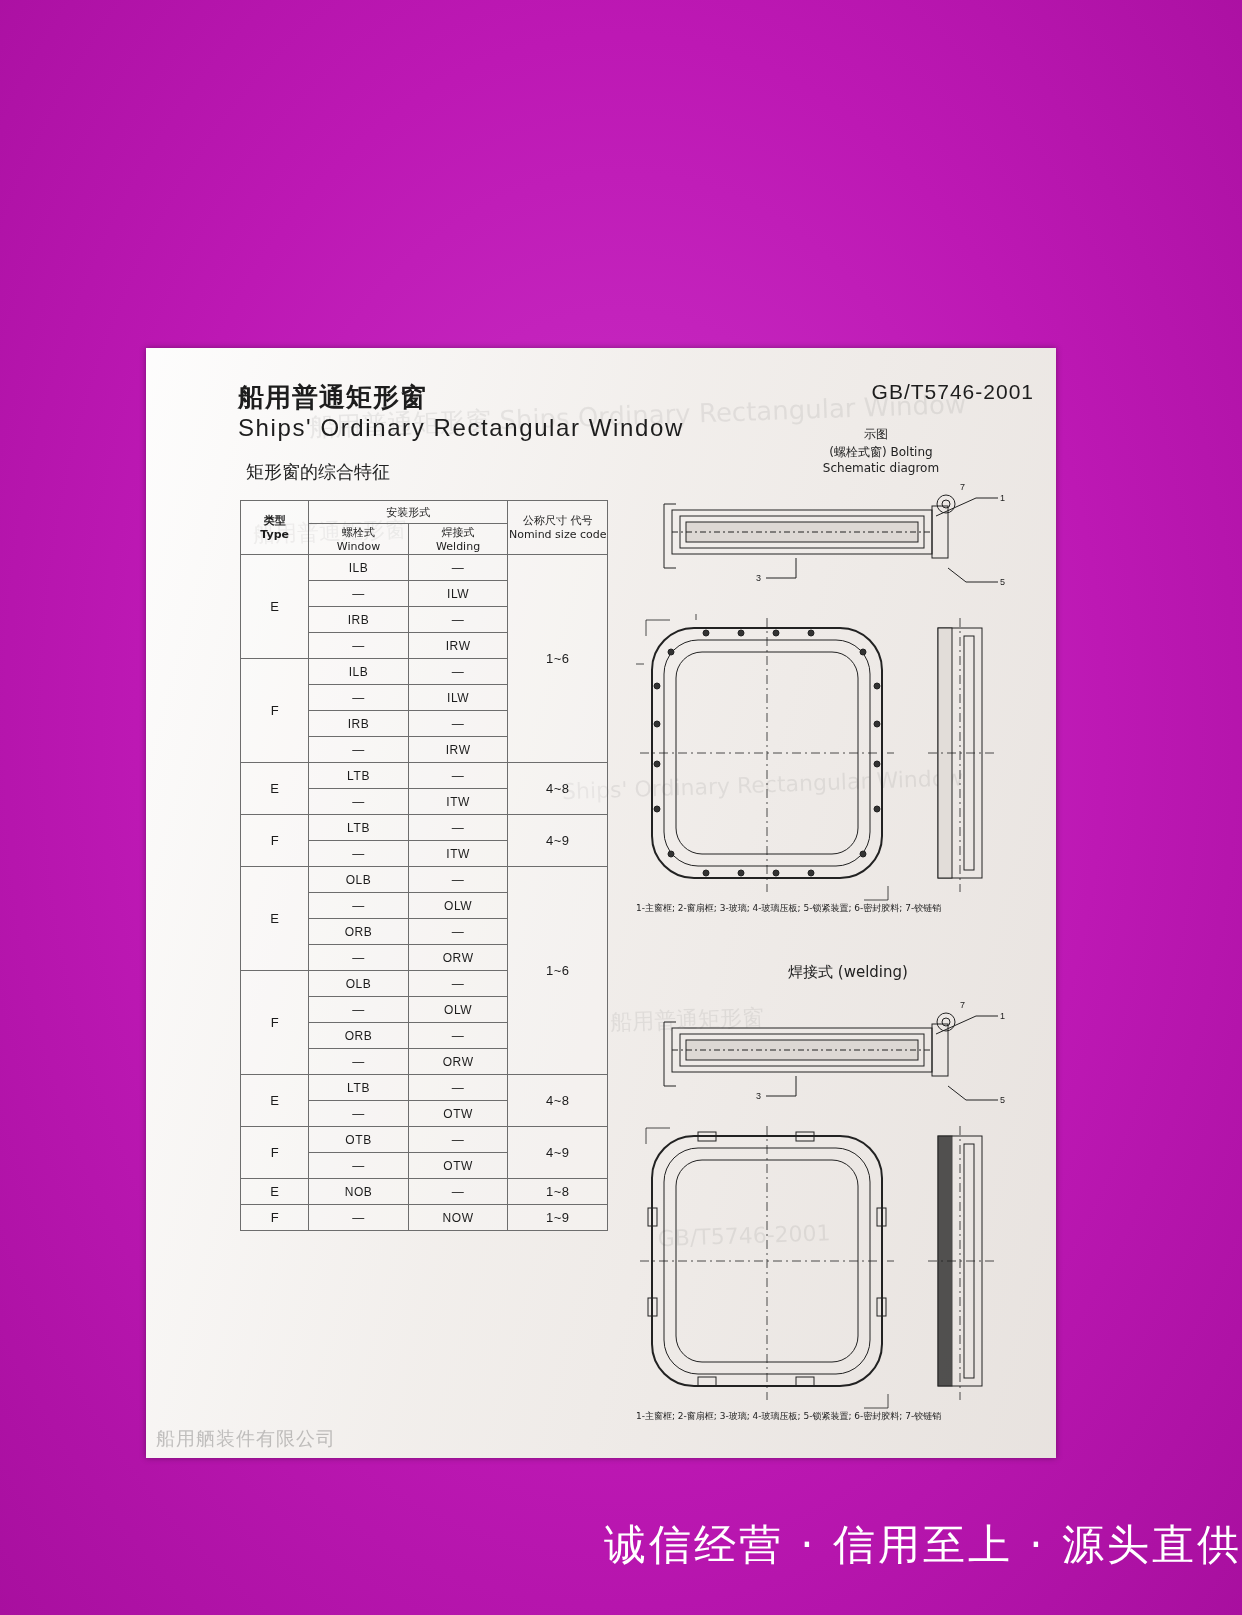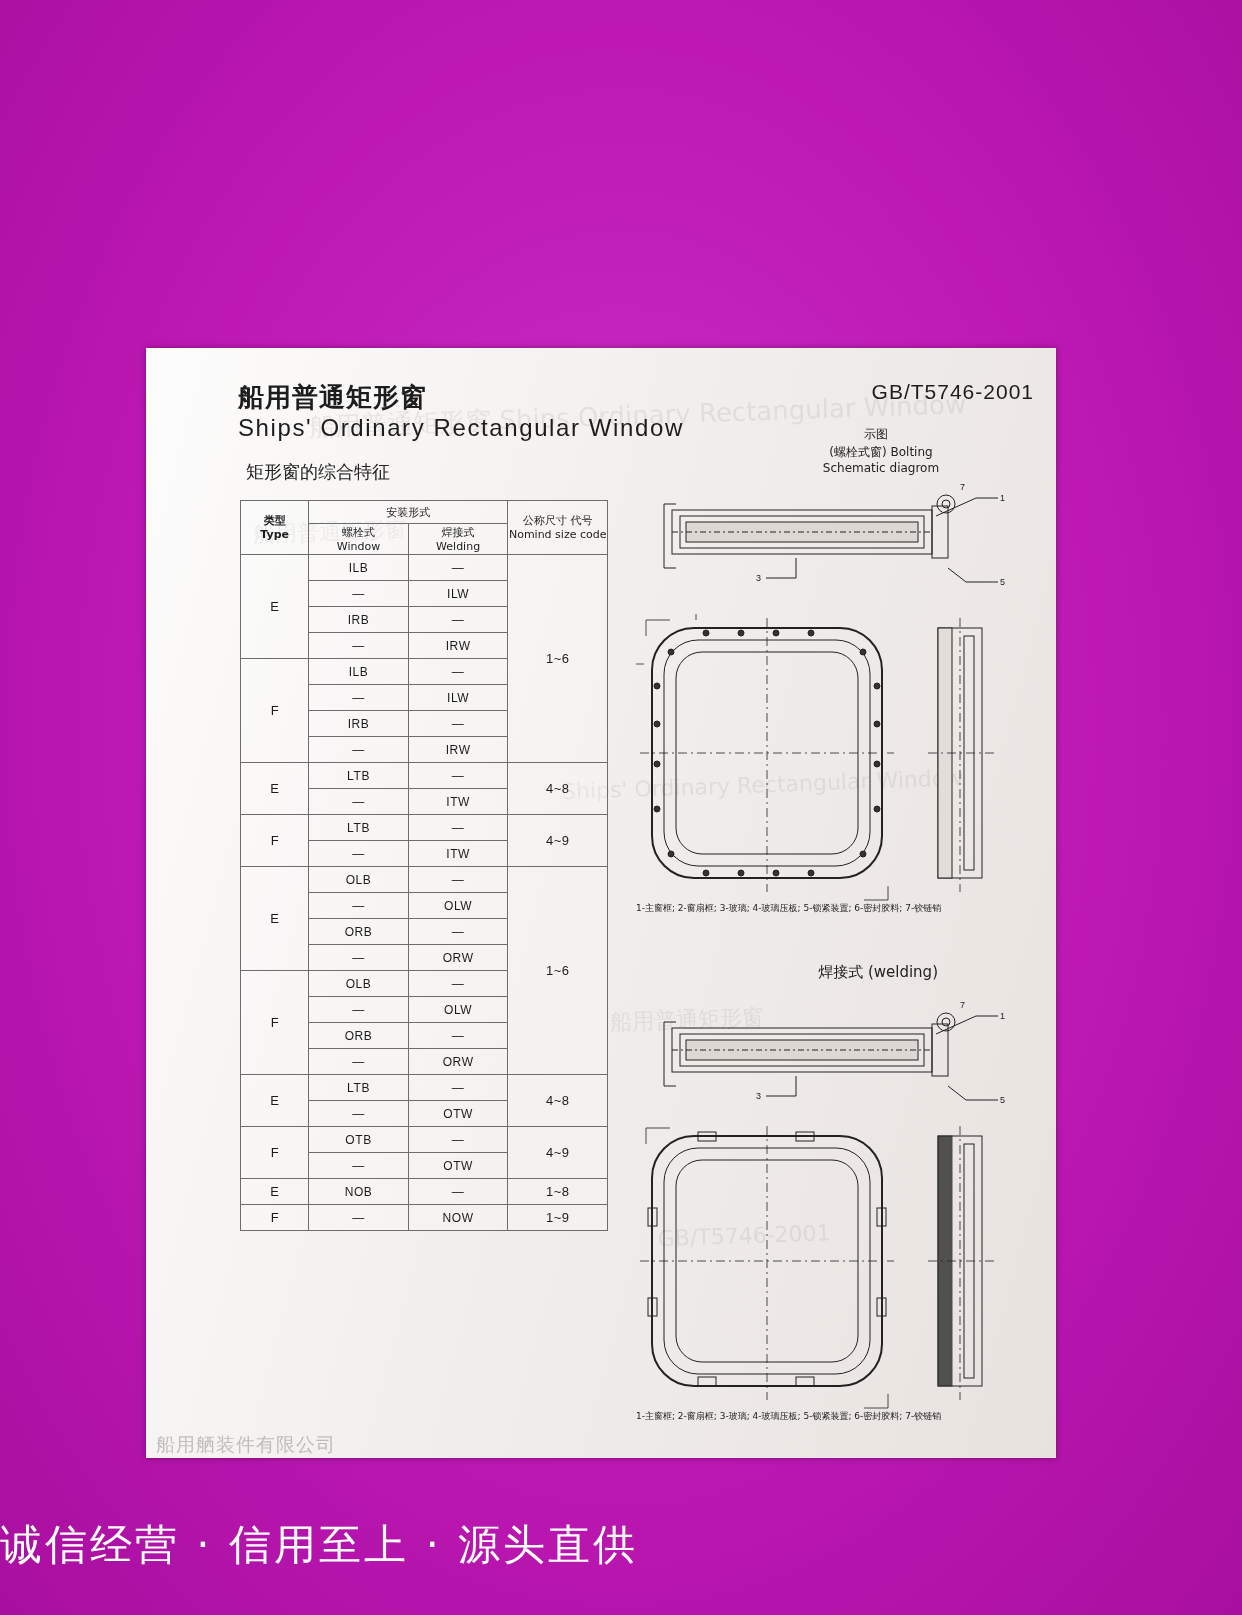--- a/index.html
+++ b/index.html
@@ -30,21 +30,21 @@
     font-size: 108px;
     line-height: 1.1;
     color: #ffffff;
     letter-spacing: 2px;
   }
   .footer-slogan {
     position: absolute;
     bottom: 42px;
     left: 0;
     width: 1242px;
-    text-align: left;
+    text-align: right;
     font-family: "DejaVu Sans", sans-serif;
     font-size: 42px;
     color: #ffffff;
     letter-spacing: 3px;
   }
   
   .scan-page {
     position: absolute;
     left: 146px;
     top: 348px;
@@ -175,21 +175,21 @@
     position: absolute;
     font-family: "DejaVu Sans", sans-serif;
     font-size: 9px;
     color: #222;
     white-space: nowrap;
   }
   svg { display: block; }
   .bottom-smudge {
     position: absolute;
     left: 10px;
-    bottom: 0;
+    bottom: 6px;
     font-family: Liberation Serif, serif;
     font-size: 19px;
     color: rgba(90,90,90,0.35);
     letter-spacing: 1px;
   }
 </style>
 </head>
 <body>
 
 <div class="poster">
@@ -429,21 +429,21 @@
           <rect x="14" y="14" width="44" height="250"></rect>
           <rect x="14" y="14" width="14" height="250" fill="#e2ddd9"></rect>
           <rect x="40" y="22" width="10" height="234"></rect>
           <line x1="36" y1="4" x2="36" y2="278" stroke-dasharray="9 4 2 4" stroke-width="0.8"></line>
           <line x1="4" y1="139" x2="72" y2="139" stroke-dasharray="9 4 2 4" stroke-width="0.8"></line>
         </g>
       </svg>
 
       <div class="note-line" style="left:-10px; top:470px;">1-主窗框; 2-窗扇框; 3-玻璃; 4-玻璃压板; 5-锁紧装置; 6-密封胶料; 7-铰链销</div>
 
-      <div class="draw-label" style="left:112px; top:530px; width:180px; font-size:15px;text-align:right;">焊接式 (welding)</div>
+      <div class="draw-label" style="left:112px; top:530px; width:180px; font-size:15px;">焊接式 (welding)</div>
 
       <svg width="396" height="130" style="position:absolute; left:0; top:568px;">
         <g stroke="#222" fill="none" stroke-width="1">
           <rect x="26" y="28" width="260" height="44"></rect>
           <rect x="34" y="34" width="244" height="32"></rect>
           <rect x="40" y="40" width="232" height="20" fill="#ddd8d4"></rect>
           <line x1="26" y1="50" x2="286" y2="50" stroke-dasharray="6 3 2 3"></line>
           <rect x="286" y="24" width="16" height="52"></rect>
           <circle cx="300" cy="22" r="9"></circle>
           <circle cx="300" cy="22" r="4"></circle>

